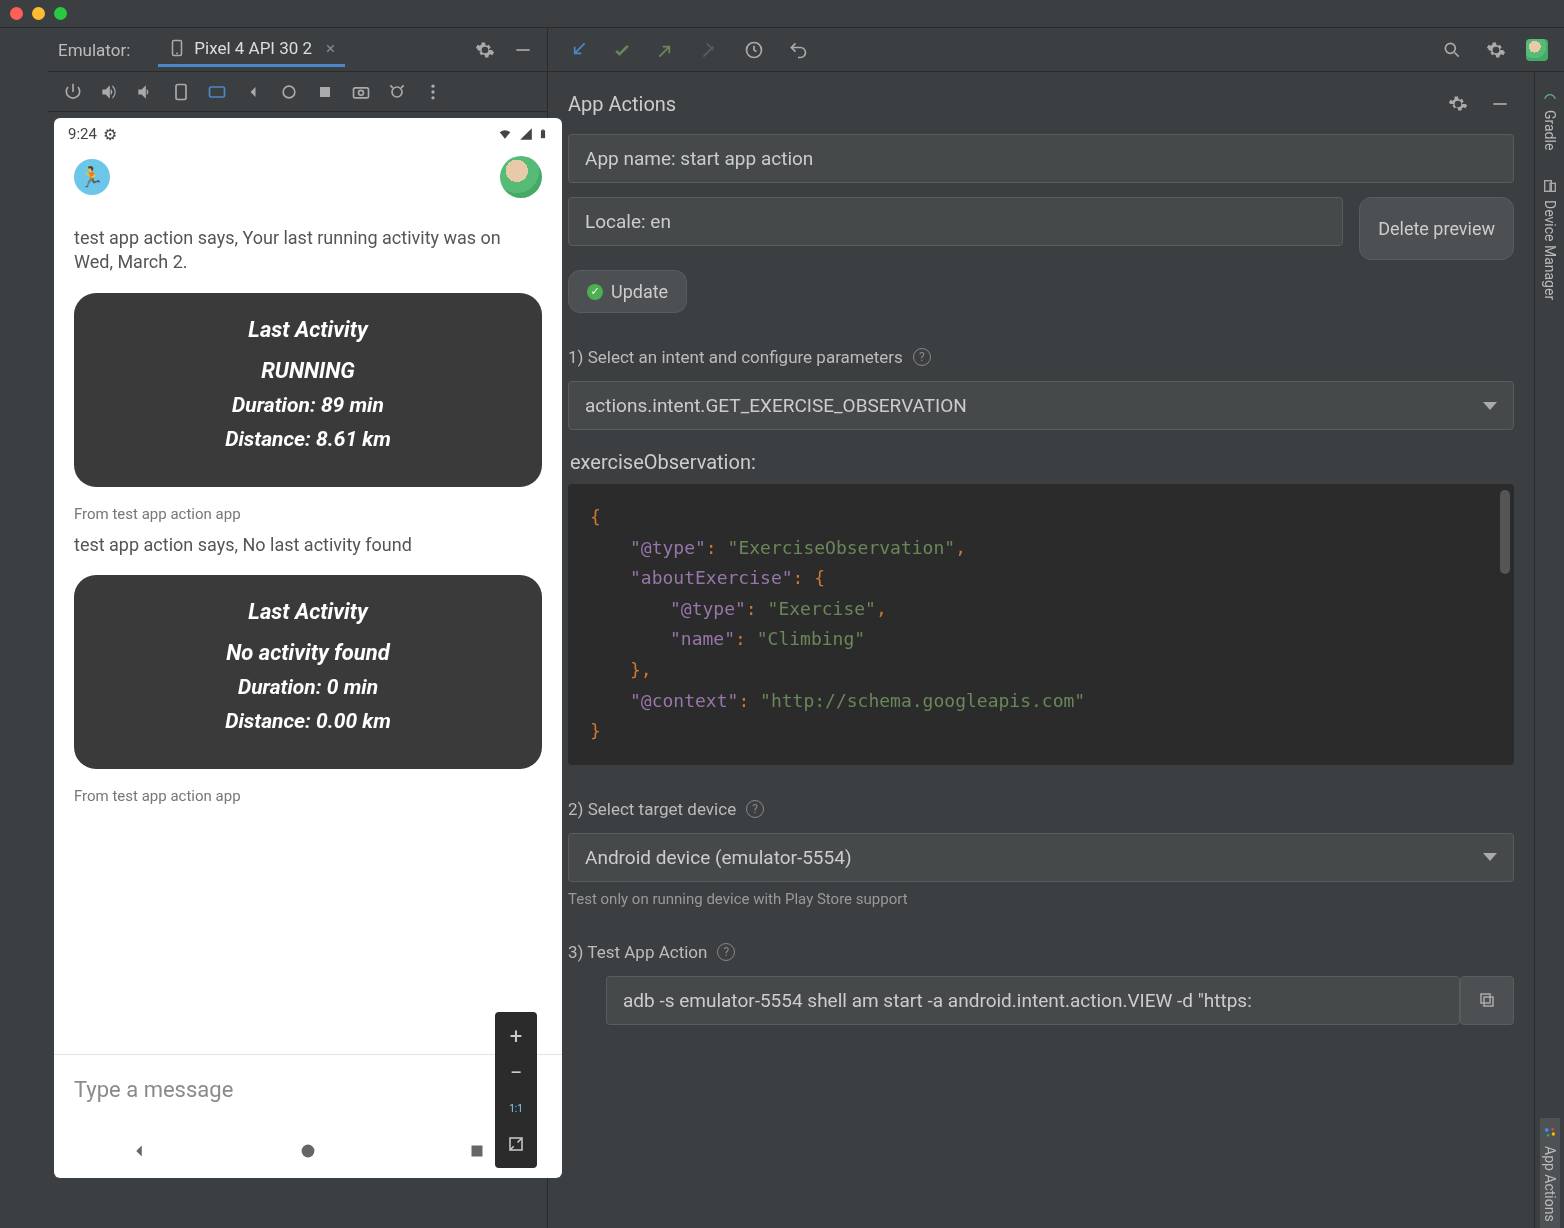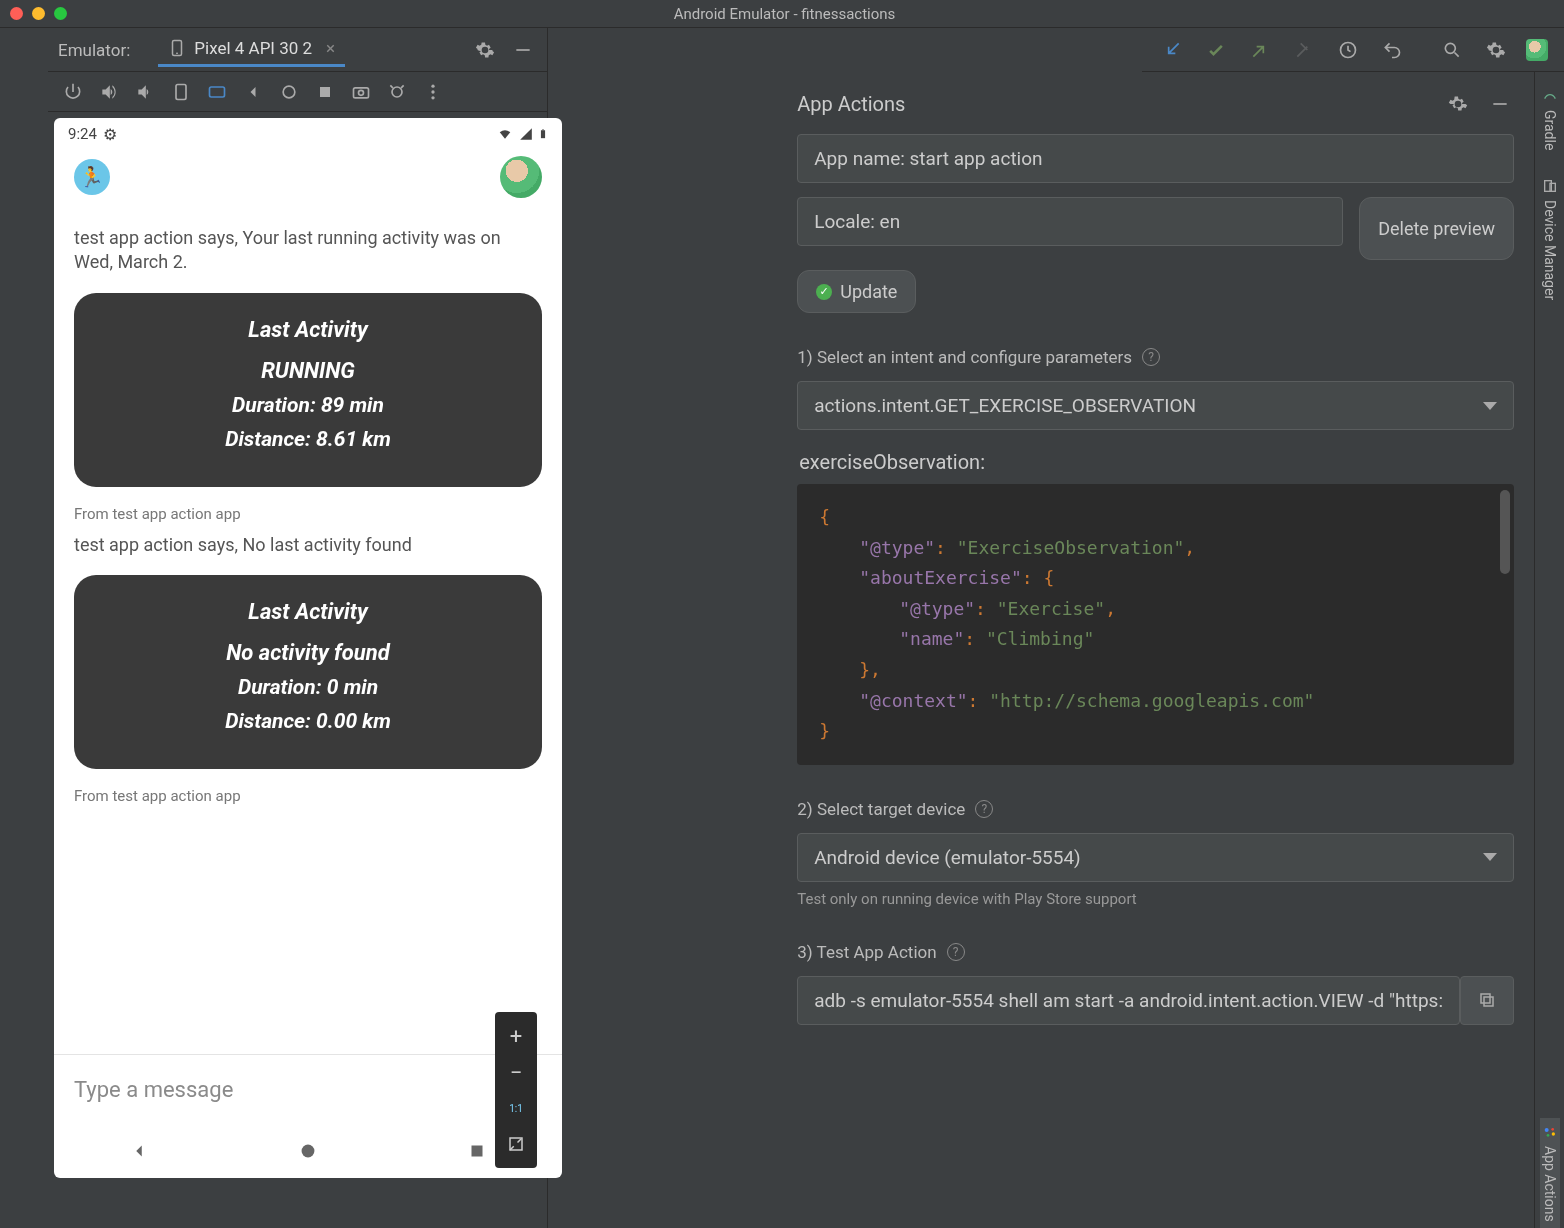--- a/index.html
+++ b/index.html
@@ -133,21 +133,20 @@
   width: 100%; height: 36px; display: flex; align-items: center; justify-content: center;
   color: #ccc; font-size: 22px; cursor: pointer;
 }
 .zoom-strip .zlabel { font-size: 10px; color: #7dd3fc; }
 
 
 .right-panel {
   flex: 1;
   display: flex;
   flex-direction: column;
-  align-items: flex-end;
 }
 .right-toolbar {
   height: 44px; display: flex; align-items: center; gap: 16px; padding: 0 16px;
   border-bottom: 1px solid #2b2b2b;
 }
 .right-toolbar .tspacer { flex: 1; }
 .right-toolbar svg { width: 20px; height: 20px; }
 .right-toolbar .avatar-sm {
   width: 22px; height: 22px; border-radius: 4px;
   background: radial-gradient(circle at 40% 35%, #e8c9a8 0 30%, #5b7 30% 60%, #4a6 60%);
@@ -195,35 +194,34 @@
 .json-box {
   background: #2b2b2b; border-radius: 4px; padding: 18px 22px;
   font-family: "Menlo", "Consolas", monospace; font-size: 18px; line-height: 1.7;
   color: #a9b7c6; position: relative;
 }
 .json-box .k { color: #9876aa; }
 .json-box .s { color: #6a8759; }
 .json-box .p { color: #cc7832; }
 .json-scroll { position: absolute; right: 4px; top: 6px; width: 10px; height: 30%; background: #555; border-radius: 5px; }
 .hint { font-size: 15px; color: #999; margin-top: 8px; }
-.cmd-row { display: flex; gap: 0; margin-top: 14px; }
+.cmd-row { display: flex; gap: 0; margin-top: 14px; margin-left: 38px; }
 .cmd-row .field { flex: 1; margin-bottom: 0; white-space: nowrap; overflow: hidden; text-overflow: ellipsis; }
 .copy-btn { width: 54px; background: #4c5052; border: 1px solid #5a5d5e; border-radius: 4px; display: flex; align-items: center; justify-content: center; cursor: pointer; }
 svg { fill: currentColor; }
 </style>
 </head>
 <body>
 
 <div class="titlebar">
   <div class="traffic">
     <span class="dot-r"></span>
     <span class="dot-y"></span>
     <span class="dot-g"></span>
   </div>
-  <div class="titlebar-title">Android Emulator - fitnessactions</div>
 </div>
 
 <div class="main-row">
 
   <div class="left-panel">
     <div class="left-tabbar">
       <span class="emu-lbl">Emulator:</span>
       <div class="tab">
         <svg viewBox="0 0 24 24">
             <rect x="6" y="2" width="12" height="20" rx="2" fill="none" stroke="#aaa" stroke-width="2"></rect>

